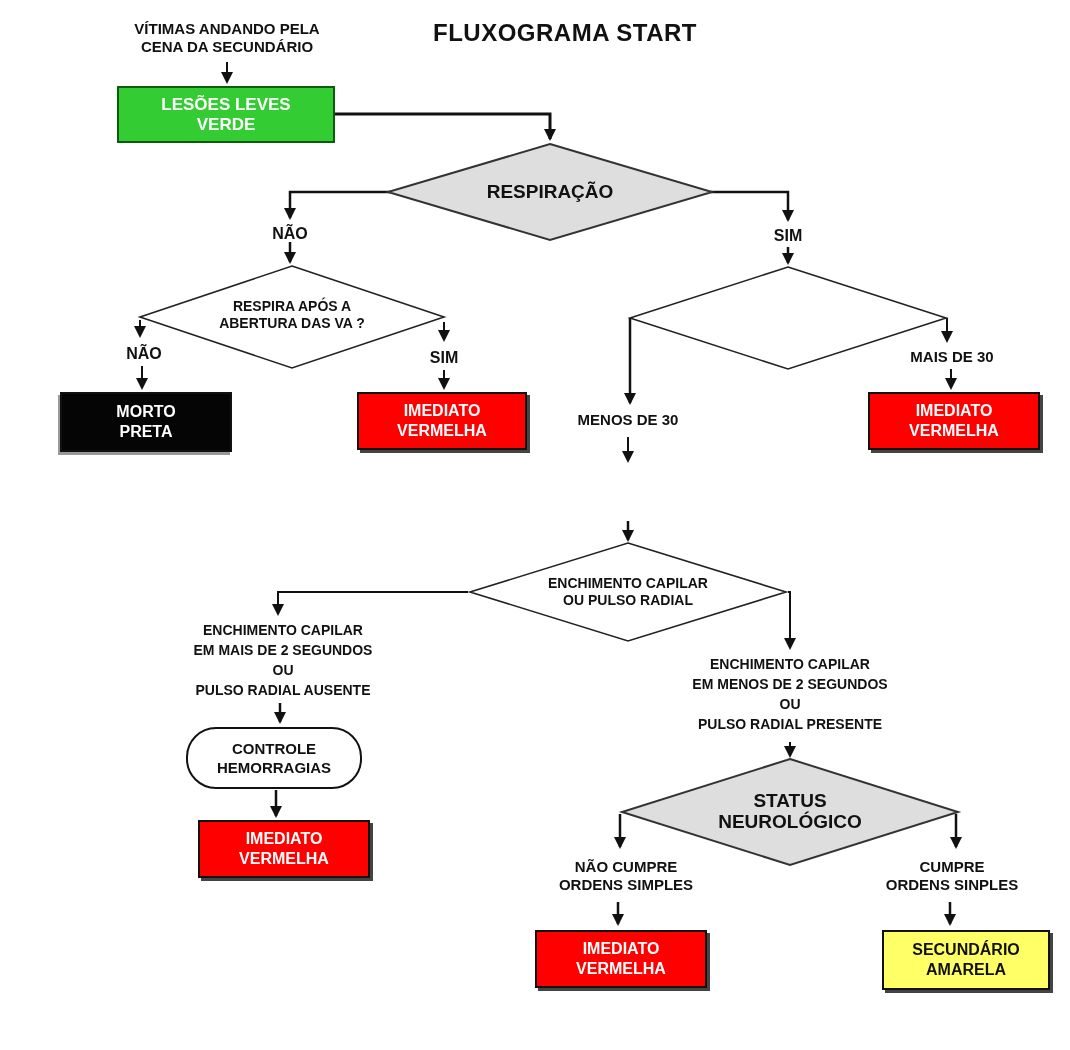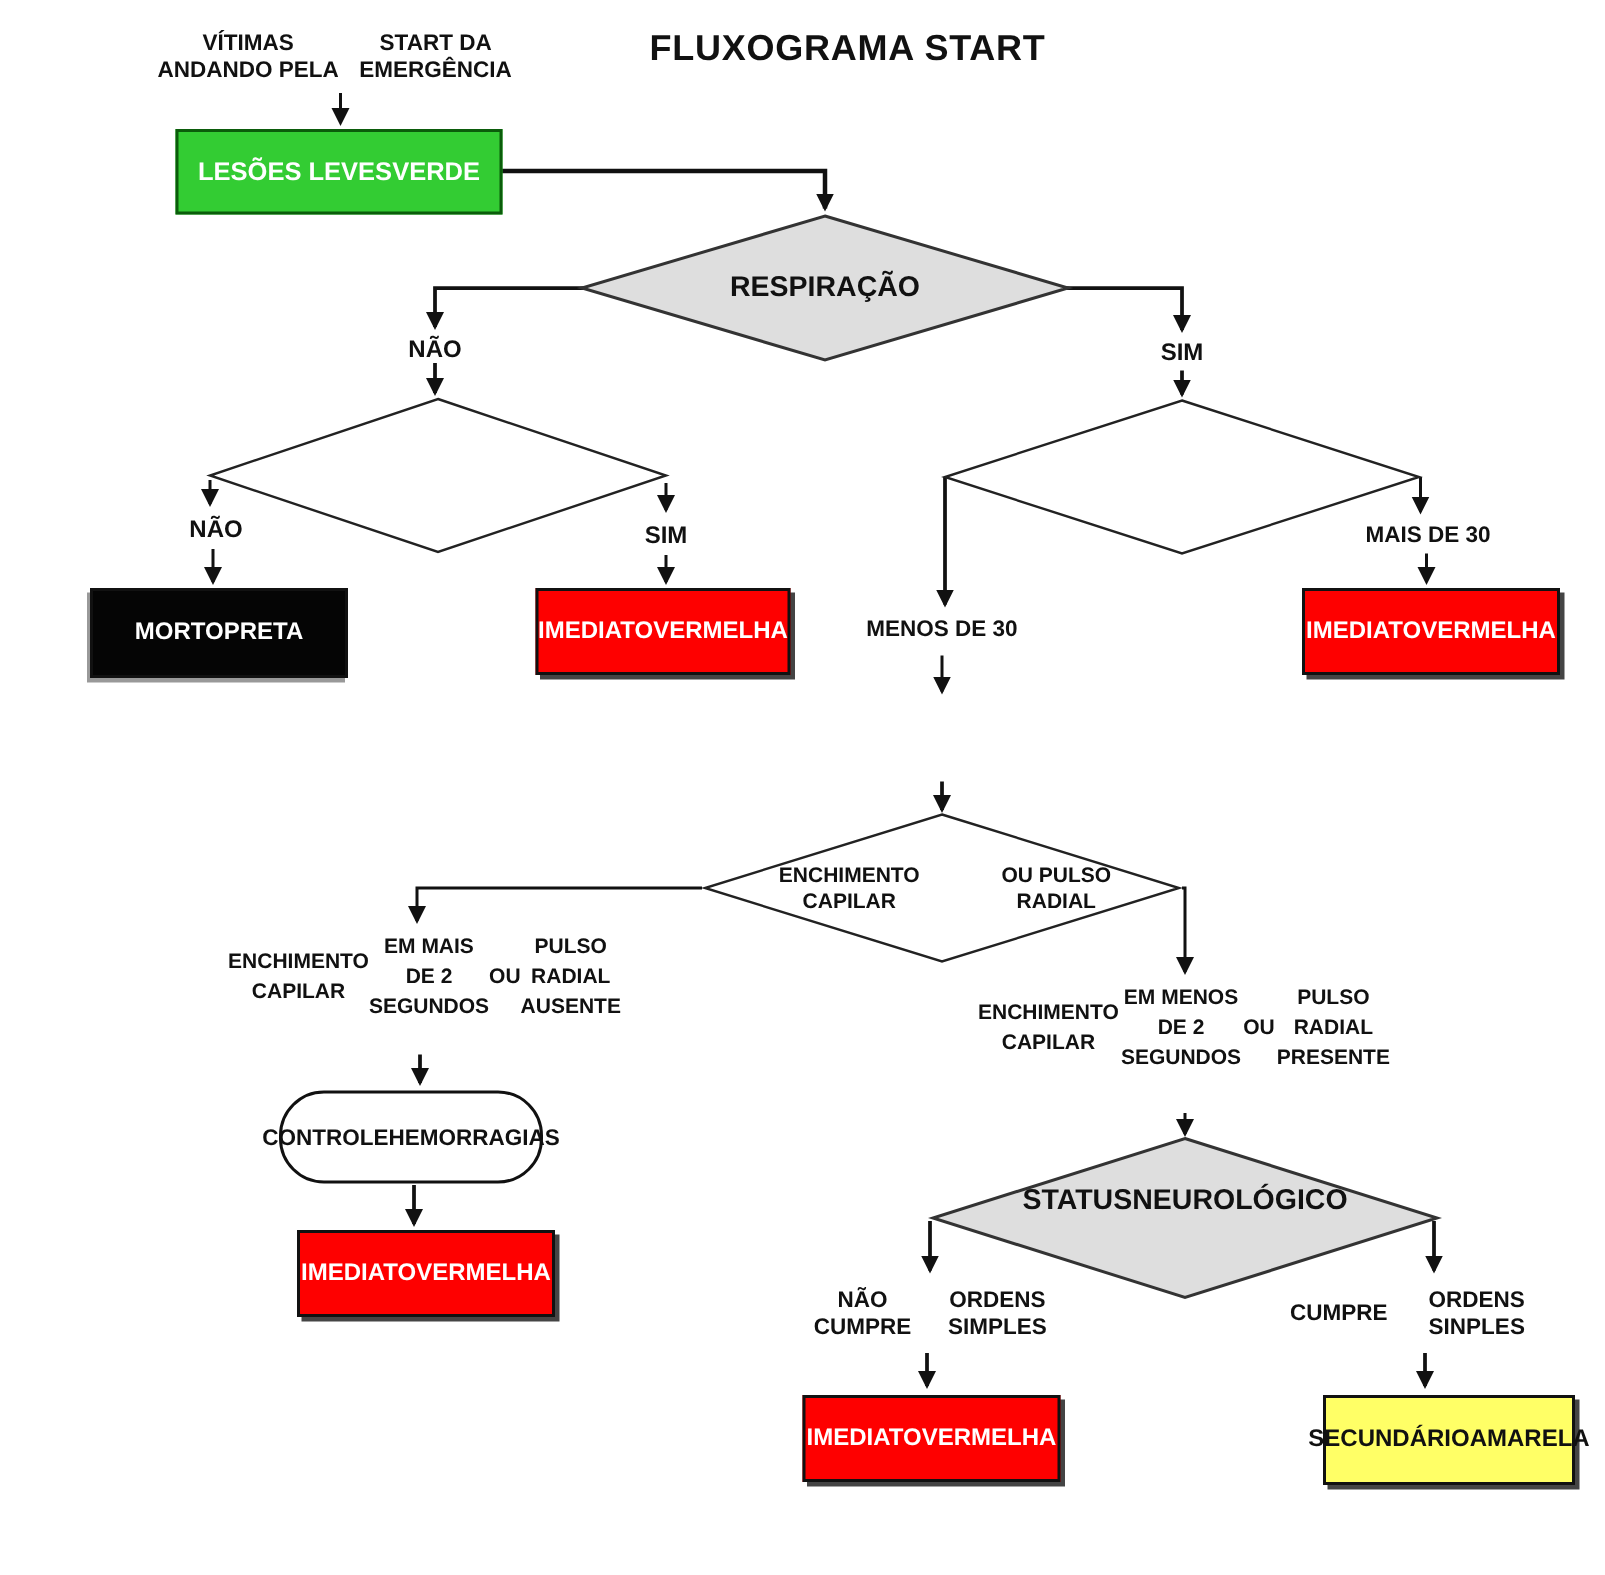--- a/index.html
+++ b/index.html
@@ -3,21 +3,21 @@
 <meta charset="utf-8">
 <style>
   html,body{margin:0;padding:0;background:#ffffff;}
   #canvas{
     position:relative;width:1070px;height:1050px;background:#ffffff;
     font-family:"Liberation Sans","DejaVu Sans",sans-serif;
     overflow:hidden;
   }
   #wires{position:absolute;left:0;top:0;width:1070px;height:1050px;}
   .txt{position:absolute;font-weight:bold;color:#111;text-align:center;}
-  .stack{display:flex;flex-direction:row;align-items:center;justify-content:center;width:100%;height:100%;}
+  .stack{display:flex;flex-direction:column;align-items:center;justify-content:center;width:100%;height:100%;}
   .box{position:absolute;display:flex;align-items:center;justify-content:center;
        border:2px solid #111;box-sizing:border-box;text-align:center;font-weight:bold;}
   .shadow{box-shadow:3px 3px 0 #444;}
   .green{background:#33CC33;color:#ffffff;border-color:#0b5c0b;}
   .red{background:#FE0000;color:#ffffff;}
   .black{background:#050505;color:#ffffff;box-shadow:-2px 3px 0 #999;text-align:right;}
   .yellow{background:#FFFF66;color:#111;}
   .gray{background:#DEDEDE;color:#111;}
   .white{background:#ffffff;color:#111;border-radius:30px;}
   .dtext{position:absolute;font-weight:bold;color:#111;text-align:center;}
@@ -72,33 +72,39 @@
     <polygon points="788,267 946,318 788,369 630,318" fill="#ffffff" stroke="#222" stroke-width="1.6"></polygon>
     <polygon points="628,543 786,592 628,641 470,592" fill="#ffffff" stroke="#222" stroke-width="1.6"></polygon>
     <polygon points="790,759 958,812 790,865 622,812" fill="#DEDEDE" stroke="#333" stroke-width="2"></polygon>
   </svg>
 
   <div class="txt t24" style="left:400px;top:20px;width:330px;">FLUXOGRAMA START</div>
 
   <div class="txt t15" style="left:102px;top:20px;width:250px;">
     <div class="stack">
       <span>VÍTIMAS ANDANDO  PELA</span>
-      <span>START DA EMERGÊNCIA</span>
+      <span>CENA DA SECUNDÁRIO</span>
     </div>
   </div>
 
   <div class="box green t17" style="left:117px;top:86px;width:218px;height:57px;">
     <div class="stack">
       <span>LESÕES LEVES</span>
       <span>VERDE</span>
     </div>
   </div>
 
   <div class="dtext t19" style="left:430px;top:181px;width:240px;">RESPIRAÇÃO</div>
 
+  <div class="dtext t14" style="left:162px;top:298px;width:260px;line-height:17px;">
+    <div class="stack">
+      <span>RESPIRA APÓS A</span>
+      <span>ABERTURA DAS VA ?</span>
+    </div>
+  </div>
 
 
   <div class="dtext t14" style="left:490px;top:575px;width:276px;line-height:17px;">
     <div class="stack">
       <span>ENCHIMENTO CAPILAR</span>
       <span>OU PULSO RADIAL</span>
     </div>
   </div>
 
   <div class="dtext t19" style="left:650px;top:790px;width:280px;">

